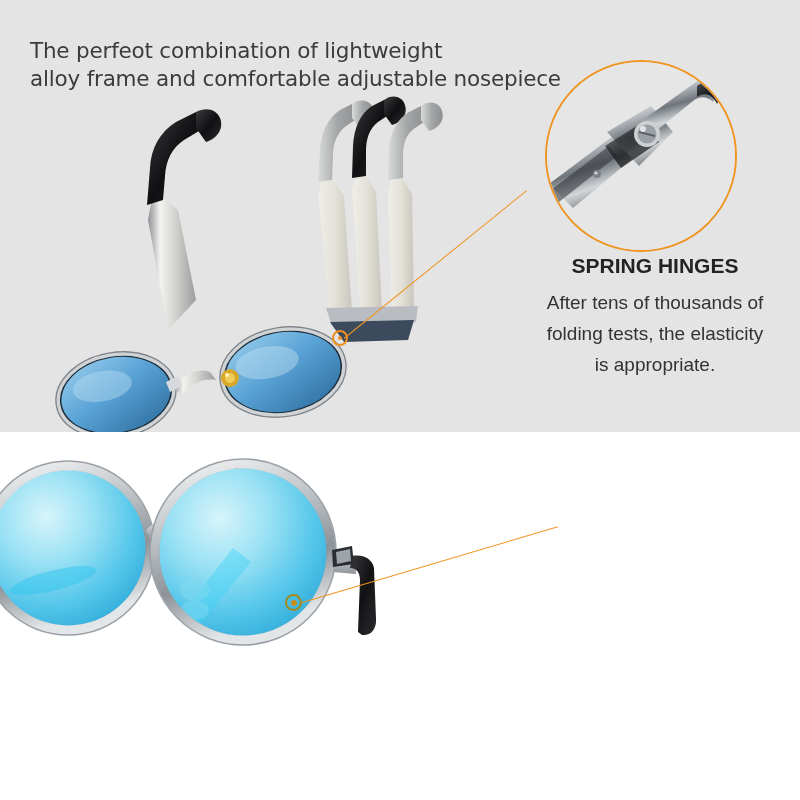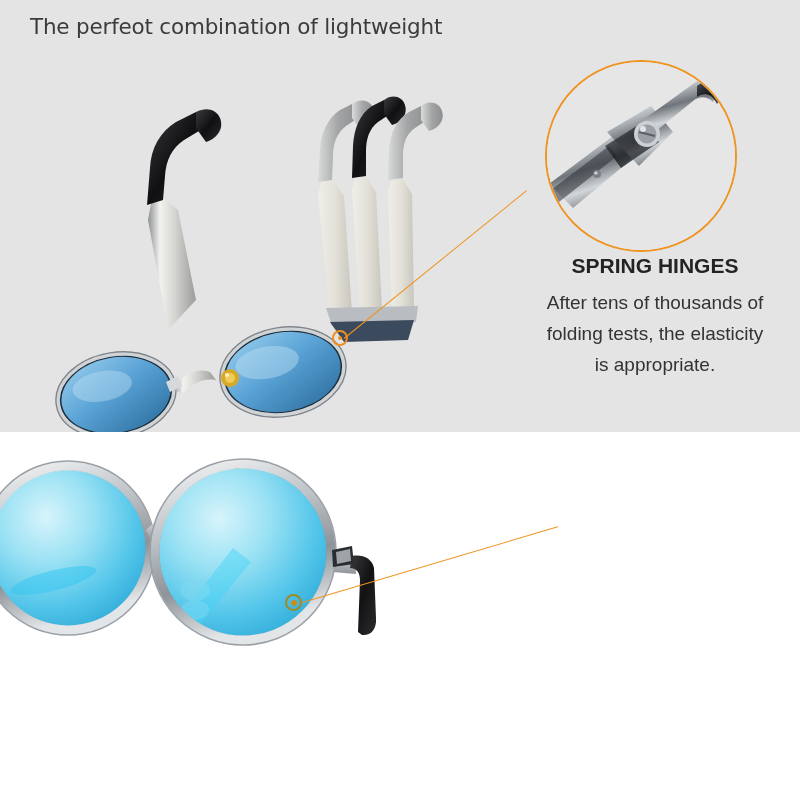--- a/index.html
+++ b/index.html
@@ -17,20 +17,21 @@
 
   
   .headline{
     position:absolute;
     font-family:"DejaVu Sans", sans-serif;
     font-size:21.5px;
     line-height:30px;
     color:#3b3b3b;
     letter-spacing:-0.2px;
     white-space:nowrap;
+    margin-top:24px;
   }
   #headline-line1{left:30px;top:12px;}
   #headline-line2{left:30px;top:40px;}
 
   
   .callout-title{
     position:absolute;
     font-family:"Liberation Sans", sans-serif;
     font-weight:bold;
     font-size:21px;
@@ -78,20 +79,21 @@
   .art{position:absolute;left:0;top:0;}
 </style>
 </head>
 <body>
 
 <div id="page">
 
   <div class="panel" id="panel-top">
 
     <div class="headline" id="headline-line1">The perfeot combination of lightweight</div>
+    <div class="headline" id="headline-line2">alloy frame and comfortable adjustable nosepiece</div>
 
     <svg class="art" width="800" height="432" viewBox="0 0 800 432">
       <defs>
         <linearGradient id="metalV" x1="0" y1="0" x2="1" y2="0">
           <stop offset="0" stop-color="#8d9095"></stop>
           <stop offset="0.25" stop-color="#f2f2ef"></stop>
           <stop offset="0.55" stop-color="#d5d6d2"></stop>
           <stop offset="1" stop-color="#9a9c9b"></stop>
         </linearGradient>
         <linearGradient id="lensTop" x1="0.1" y1="0" x2="0.9" y2="1">

